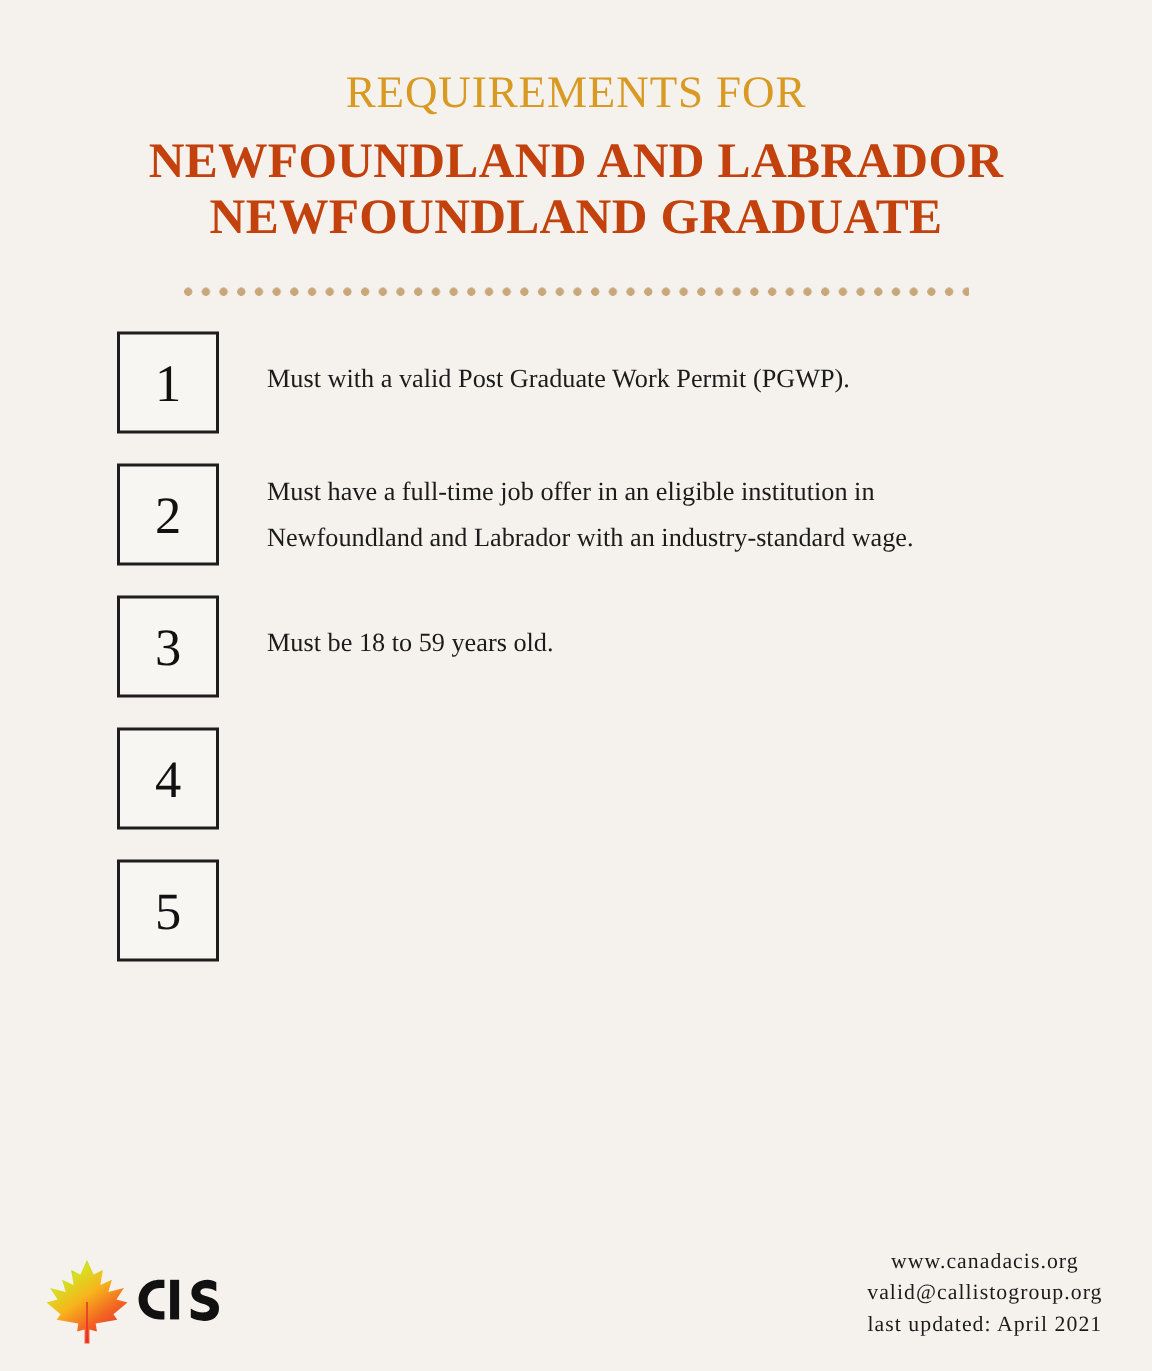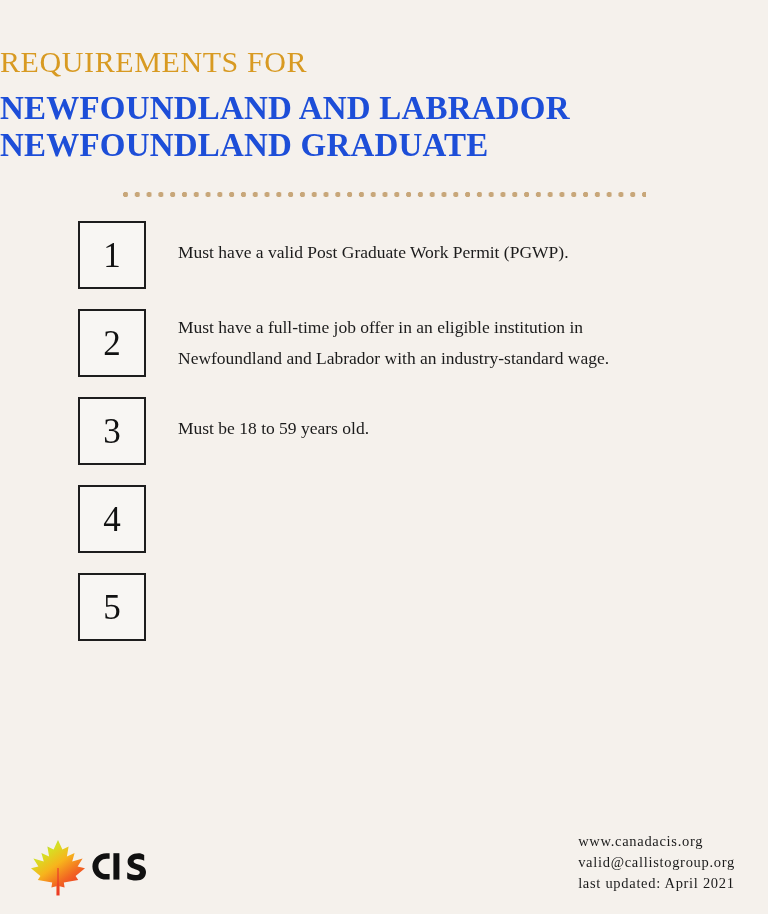--- a/index.html
+++ b/index.html
@@ -18,34 +18,34 @@
   .page {
     position: relative;
     width: 768px;
     height: 914px;
     box-sizing: border-box;
   }
 
   
   .header {
     padding-top: 46px;
-    text-align: left;
+    text-align: center;
   }
   .eyebrow {
     color: #d89a22;
     font-size: 30px;
     font-weight: normal;
     letter-spacing: 0.6px;
     line-height: 1.05;
     margin: 0;
     font-family: "Liberation Serif", "DejaVu Serif", serif;
   }
   .title {
     margin: 12px 0 16px 0;
-    color: #1d4ed8;
+    color: #c2410c;
     font-size: 33px;
     font-weight: bold;
     line-height: 1.13;
     letter-spacing: 0.2px;
     font-family: "Liberation Serif", "DejaVu Serif", serif;
   }
   .title-line {
     display: block;
     white-space: nowrap;
   }
@@ -122,21 +122,21 @@
   }
   .logo-leaf { display: block; }
   .logo-mark {
     margin-left: 2px;
     display: block;
   }
   .contact {
     position: absolute;
     right: 33px;
     bottom: 20px;
-    text-align: left;
+    text-align: center;
     color: #1b1b1b;
     font-size: 14.5px;
     line-height: 21px;
     letter-spacing: 0.7px;
     font-family: "Liberation Serif", "DejaVu Serif", serif;
     margin-top: 10px;
   }
   .contact div { white-space: nowrap; }
 </style>
 </head>
@@ -155,21 +155,21 @@
   <div class="divider-wrap">
     <div class="divider"></div>
   </div>
 
   <div class="list">
 
     <div class="item align-top">
       <div class="num-box">
         <span class="num">1</span>
       </div>
-      <div class="item-text">Must have a valid Post Graduate Work Permit (PGWP).</div>
+      <div class="item-text">Must with a valid Post Graduate Work Permit (PGWP).</div>
     </div>
 
     <div class="item align-mid">
       <div class="num-box">
         <span class="num">2</span>
       </div>
       <div class="item-text">Must have a full-time job offer in an eligible institution in Newfoundland and Labrador with an industry-standard wage.</div>
     </div>
 
     <div class="item align-top">

